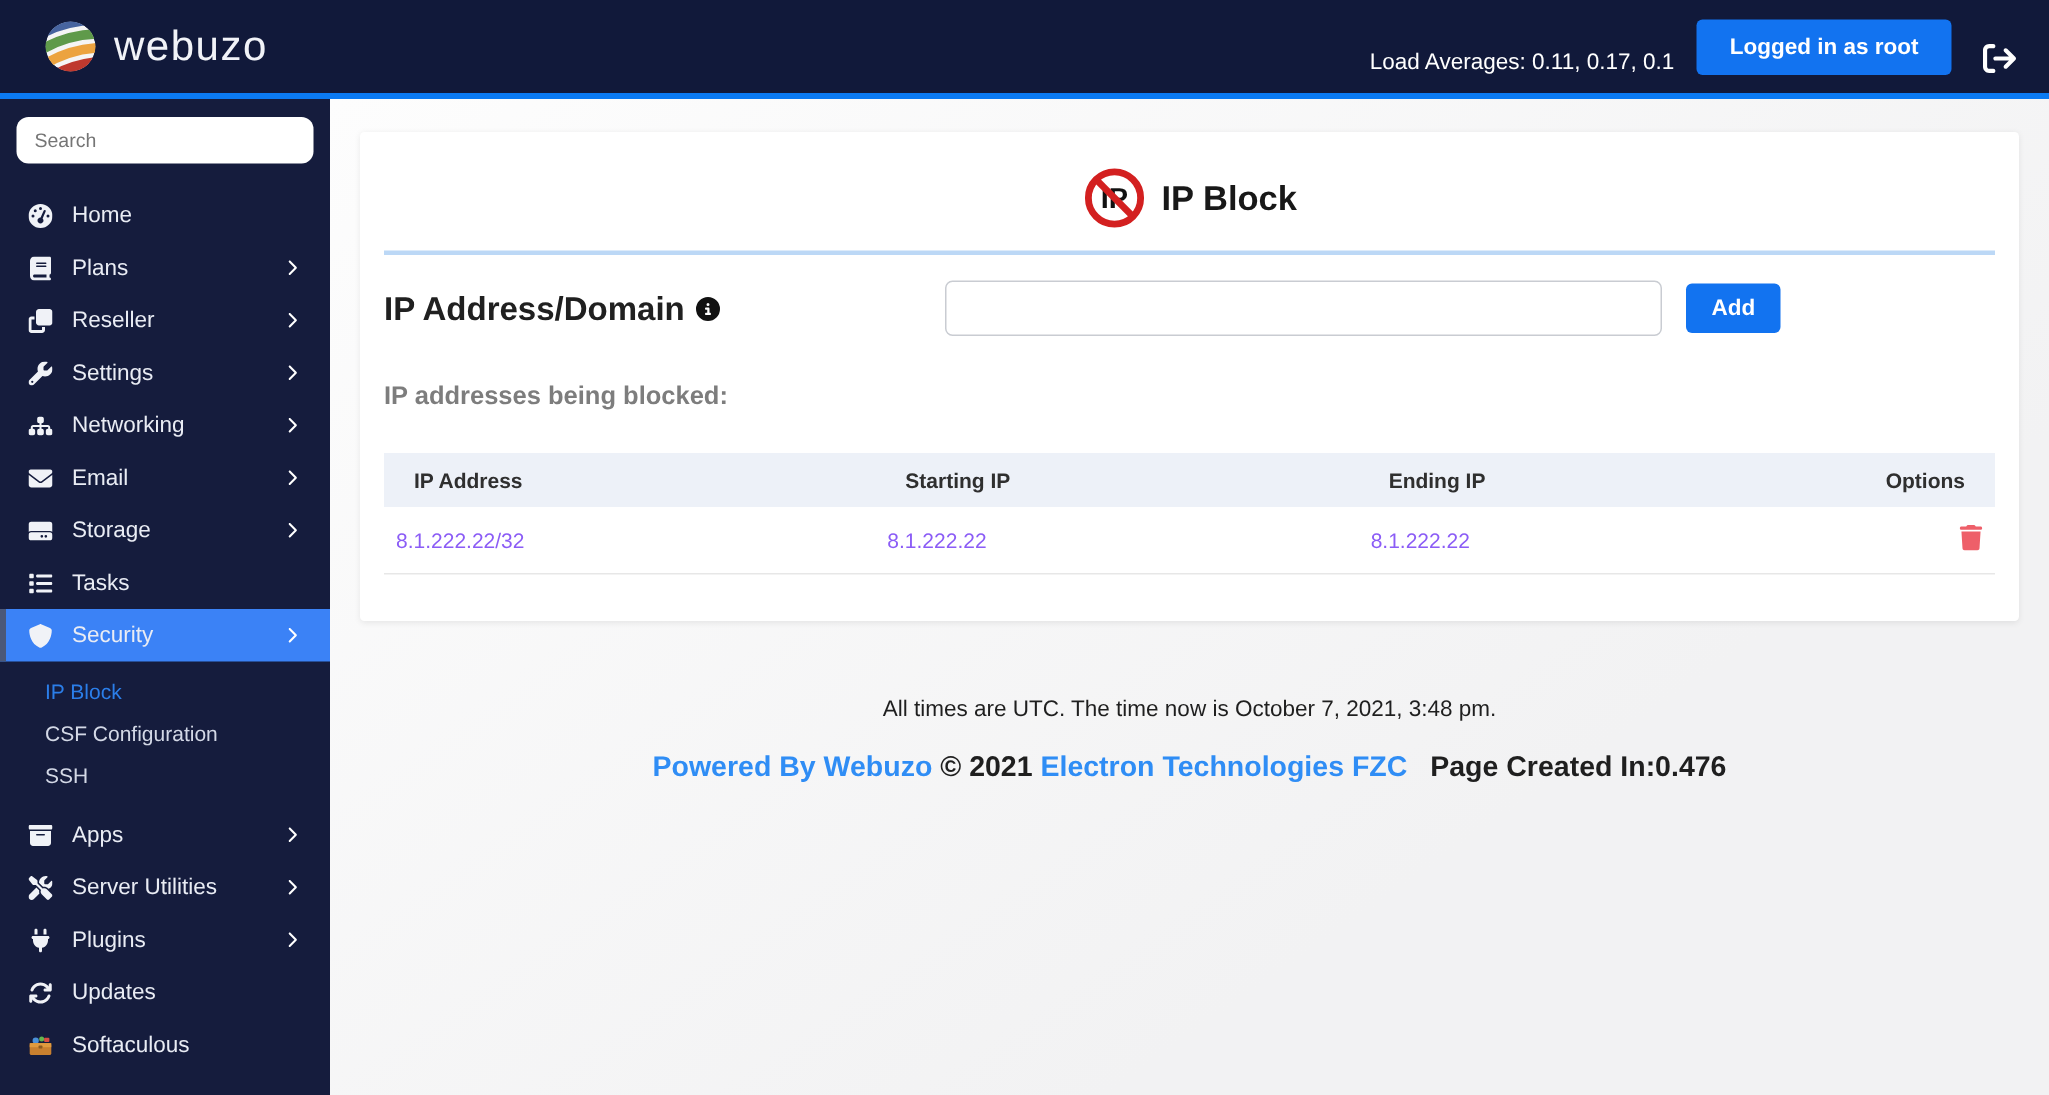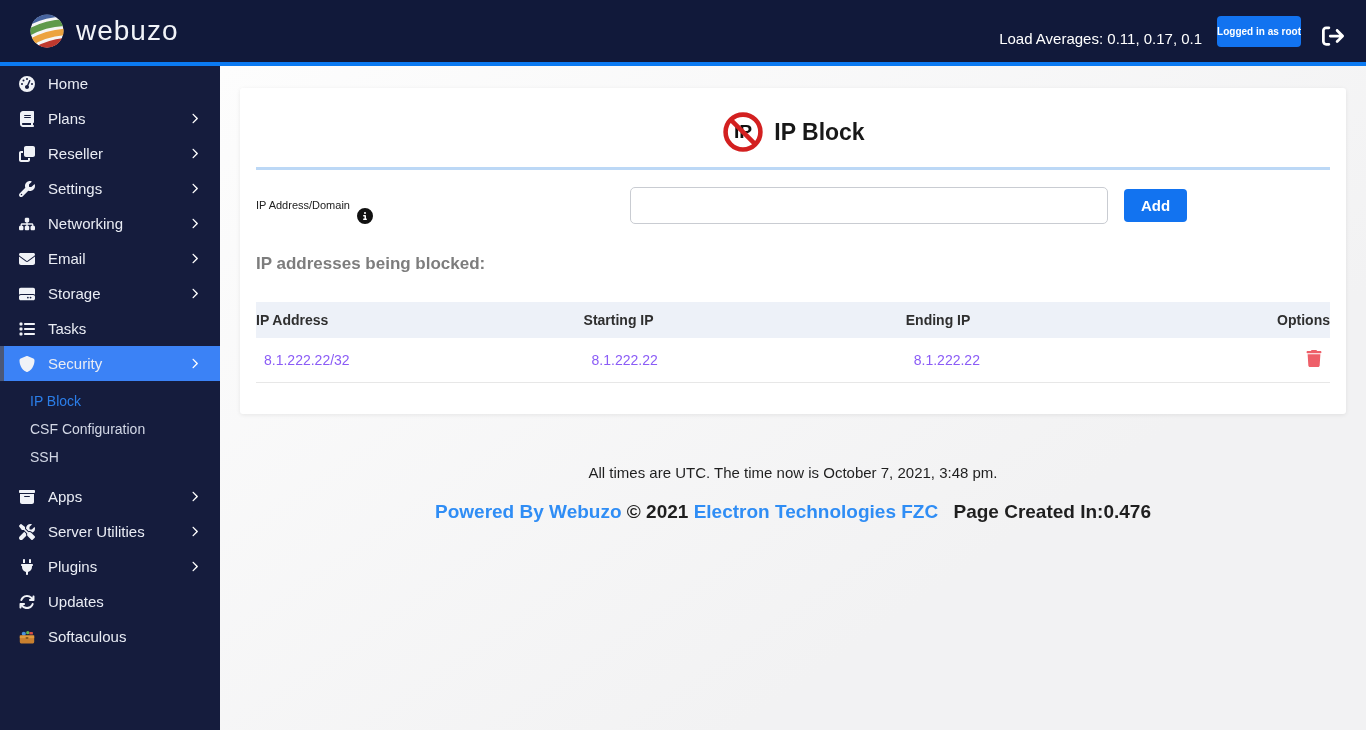--- a/index.html
+++ b/index.html
@@ -4,21 +4,21 @@
 <style>
   * { margin:0; padding:0; box-sizing:border-box; }
   html,body { width:1366px; height:730px; overflow:hidden; font-family:"Liberation Sans", sans-serif; background:#f3f3f4; }
 
   
   .topbar { height:62px; background:#11193a; display:flex; align-items:center; justify-content:space-between; padding:0 22px 0 26px; }
   .brand { display:flex; align-items:center; gap:8px; cursor:pointer; }
   .brand-text { color:#f1f3f8; font-size:28px; font-weight:500; letter-spacing:1px; }
   .topbar-right { display:flex; align-items:flex-end; gap:15px; }
   .load-avg { color:#ffffff; font-size:15px; }
-  .session-btn { background:#1273f0; color:#fff; border:none; border-radius:4px; font-size:10px; font-weight:600; padding:10px 0; font-family:inherit; cursor:pointer; }
+  .session-btn { background:#1273f0; color:#fff; border:none; border-radius:4px; font-size:15px; font-weight:600; padding:10px 22px; font-family:inherit; cursor:pointer; }
   .logout { width:22px; height:22px; color:#fff; cursor:pointer; display:flex; align-items:center; margin-left:6px; }
   .accent-line { height:4px; background:#0b7af2; }
 
   
   .layout { display:flex; height:664px; }
   .sidebar { width:220px; min-width:220px; background:#151c3d; height:100%; overflow:hidden; }
   .content { flex:1; background:linear-gradient(145deg,#fdfdfd 0%,#f2f2f3 70%); height:100%; }
 
   
   .search-input { display:block; width:198px; height:31px; margin:12px 11px 17px 11px; border:none; border-radius:8px; padding:0 12px; font-size:13px; color:#333; font-family:inherit; outline:none; }
@@ -33,30 +33,30 @@
   .sub-item { height:28px; line-height:28px; padding-left:30px; font-size:14px; color:#d3d8e6; cursor:pointer; }
   .sub-item.active { color:#2b7ee9; }
 
   
   .card { margin:22px 20px 0 20px; background:#ffffff; border-radius:3px; box-shadow:0 1px 4px rgba(0,0,0,0.08); padding-bottom:31px; }
   .card-title { padding-top:22px; display:flex; align-items:center; justify-content:center; gap:9px; }
   .title-text { font-size:23px; font-weight:600; color:#181818; }
   .title-divider { height:3px; background:#bcd8f6; margin:13px 16px 0 16px; }
 
   .form-row { margin:17px 16px 0 16px; display:flex; align-items:flex-start; }
-  .form-label { width:374px; font-size:11px; font-weight:400; color:#202020; line-height:37px; display:flex; align-items:flex-end; gap:7px; }
+  .form-label { width:374px; font-size:22px; font-weight:700; color:#202020; line-height:37px; display:flex; align-items:center; gap:7px; }
   .info-icon { width:16px; height:16px; color:#111; display:inline-flex; }
   .info-icon svg { width:16px; height:16px; fill:currentColor; }
   .ip-input { width:478px; height:37px; border:1px solid #c9ccd2; border-radius:5px; padding:0 10px; font-size:15px; font-family:inherit; color:#222; outline:none; }
   .add-btn { margin-left:16px; height:33px; margin-top:2px; background:#1273f0; color:#fff; border:none; border-radius:4px; font-size:15px; font-weight:600; padding:0 17px; font-family:inherit; cursor:pointer; }
 
   .list-heading { margin:30px 16px 0 16px; font-size:17px; font-weight:700; color:#7d7d7d; }
 
   table.blocked { width:calc(100% - 32px); margin:28px 16px 0 16px; border-collapse:collapse; font-size:14px; }
-  table.blocked th { background:#edf1f8; text-align:left; font-weight:700; color:#2f2f2f; padding:10px 0; }
+  table.blocked th { background:#edf1f8; text-align:left; font-weight:700; color:#2f2f2f; padding:10px 20px; }
   table.blocked th.opt, table.blocked td.opt { text-align:right; }
   table.blocked td { padding:12px 8px; color:#8b5cf6; border-bottom:1px solid #e7e7e7; }
   .trash { width:16px; height:17px; color:#ee5f69; display:inline-flex; cursor:pointer; }
   .trash svg { width:16px; height:17px; fill:currentColor; }
   th.c1 { width:30.5%; } th.c2 { width:30%; } th.c3 { width:30%; }
 
   
   .footer { text-align:center; }
   .time-note { margin-top:50px; font-size:15px; font-weight:500; color:#1f1f1f; }
   .powered { margin-top:20px; font-size:19px; font-weight:600; color:#1f1f1f; }
@@ -94,20 +94,21 @@
           <path d="M502.6 278.6c12.5-12.5 12.5-32.8 0-45.3l-128-128c-12.5-12.5-32.8-12.5-45.3 0s-12.5 32.8 0 45.3L402.7 224 192 224c-17.7 0-32 14.3-32 32s14.3 32 32 32l210.7 0-73.4 73.4c-12.5 12.5-12.5 32.8 0 45.3s32.8 12.5 45.3 0l128-128zM160 96c17.7 0 32-14.3 32-32s-14.3-32-32-32L96 32C43 32 0 75 0 128L0 384c0 53 43 96 96 96l64 0c17.7 0 32-14.3 32-32s-14.3-32-32-32l-64 0c-17.7 0-32-14.3-32-32l0-256c0-17.7 14.3-32 32-32l64 0z"></path>
         </svg>
     </span>
   </div>
 </div>
 <div class="accent-line"></div>
 
 <div class="layout">
 
   <aside class="sidebar">
+    <input class="search-input" placeholder="Search" style="">
 
     <nav>
       <div class="nav-item">
         <span class="nav-icon">
             <svg viewBox="0 0 512 512">
               <path d="M0 256a256 256 0 1 1 512 0A256 256 0 1 1 0 256zM288 96a32 32 0 1 0-64 0 32 32 0 1 0 64 0zM256 416c35.3 0 64-28.7 64-64c0-17.4-6.9-33.1-18.1-44.6L366 161.7c5.3-12.1-.2-26.3-12.3-31.6s-26.3 .2-31.6 12.3L257.9 288c-.6 0-1.3 0-1.9 0c-35.3 0-64 28.7-64 64s28.7 64 64 64zM176 144a32 32 0 1 0-64 0 32 32 0 1 0 64 0zM96 288a32 32 0 1 0 0-64 32 32 0 1 0 0 64zm352-32a32 32 0 1 0-64 0 32 32 0 1 0 64 0z"></path>
             </svg>
           </span>
         <span class="nav-label">Home</span>
       </div>

